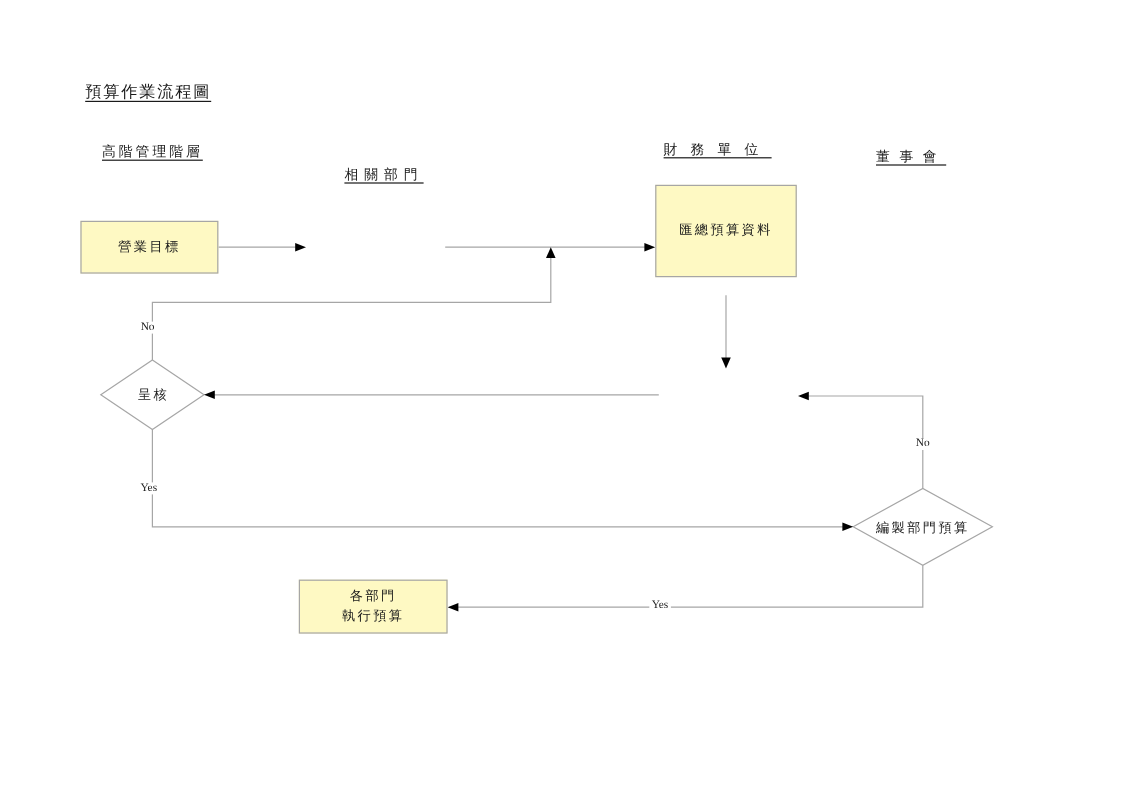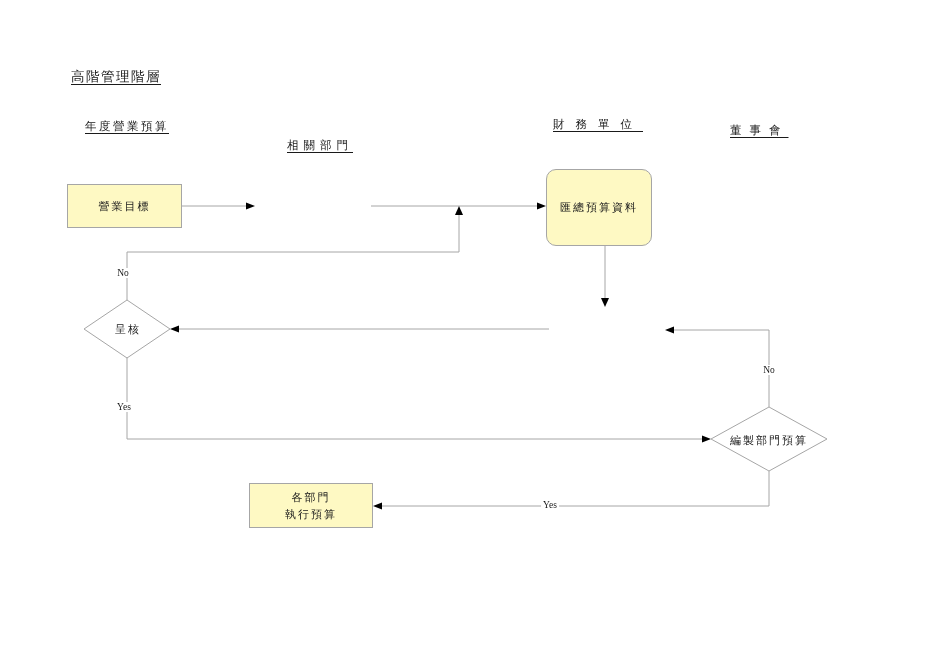--- a/index.html
+++ b/index.html
@@ -21,21 +21,21 @@
 
   .flow-svg { position:absolute; left:0; top:0; width:950px; height:672px; }
 
   .box {
     position:absolute; box-sizing:border-box; border:1px solid #a6a6a6; background:#fef9c3;
     display:flex; flex-direction:column; align-items:center; justify-content:center;
     font-size:11px; letter-spacing:2px; text-align:center; line-height:17px; white-space:nowrap;
   }
   .box-goal      { left:67px;  top:184px; width:115px; height:44px; }
   .box-prepare   { left:255px; top:184px; width:116px; height:44px; }
-  .box-aggregate { left:546px; top:169px; width:106px; height:77px;border-radius:10px; }
+  .box-aggregate { left:546px; top:154px; width:118px; height:77px; }
   .box-annual    { left:549px; top:307px; width:116px; height:45px; }
   .box-execute   { left:249px; top:483px; width:124px; height:45px; }
 
   .diamond-label {
     position:absolute; transform:translate(-50%,-50%); font-size:11px; letter-spacing:2px;
     white-space:nowrap;
   }
   .dlabel-submit { left:128px; top:329px; }
   .dlabel-review { left:769px; top:440px; }
 
@@ -46,23 +46,23 @@
   .label-no1  { left:123px; top:273px; }
   .label-yes1 { left:124px; top:407px; }
   .label-no2  { left:769px; top:370px; }
   .label-yes2 { left:550px; top:505px; }
 </style>
 </head>
 <body>
 
 <div class="canvas">
 
-  <div class="page-title">高階管理階層</div>
+  <div class="page-title">預算作業流程圖</div>
 
-  <div class="lane lane-mgmt">年度營業預算</div>
+  <div class="lane lane-mgmt">高階管理階層</div>
   <div class="lane lane-depts">相關部門</div>
   <div class="lane lane-fin">財務單位</div>
   <div class="lane lane-board">董事會</div>
 
   <svg class="flow-svg" viewBox="0 0 950 672" xmlns="http://www.w3.org/2000/svg">
     <g stroke="#a6a6a6" stroke-width="1" fill="none">
       <path d="M182,206 H247"></path>
       <path d="M371,206 H538"></path>
       <path d="M127,300 V252 H459 V214"></path>
       <path d="M605,246 V299"></path>

